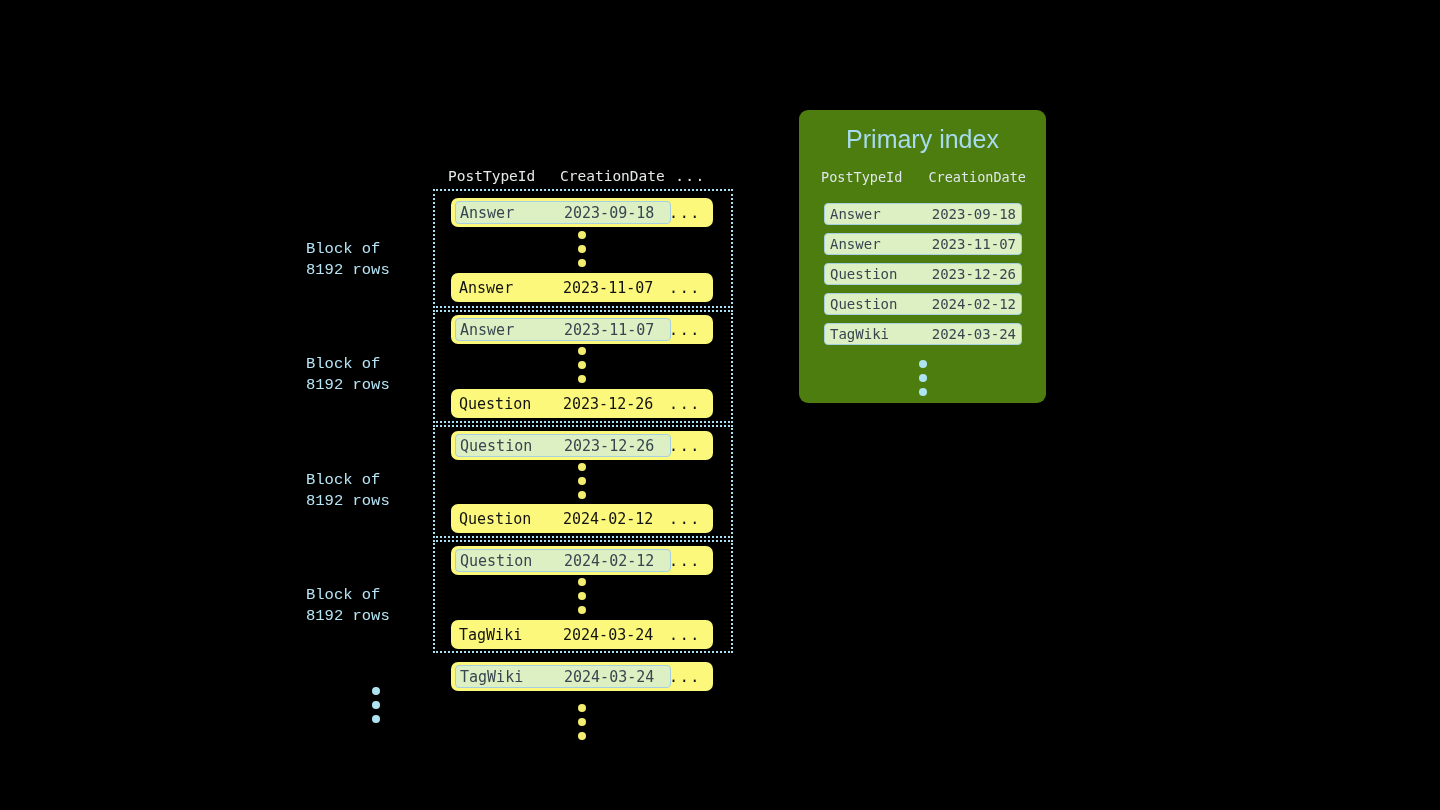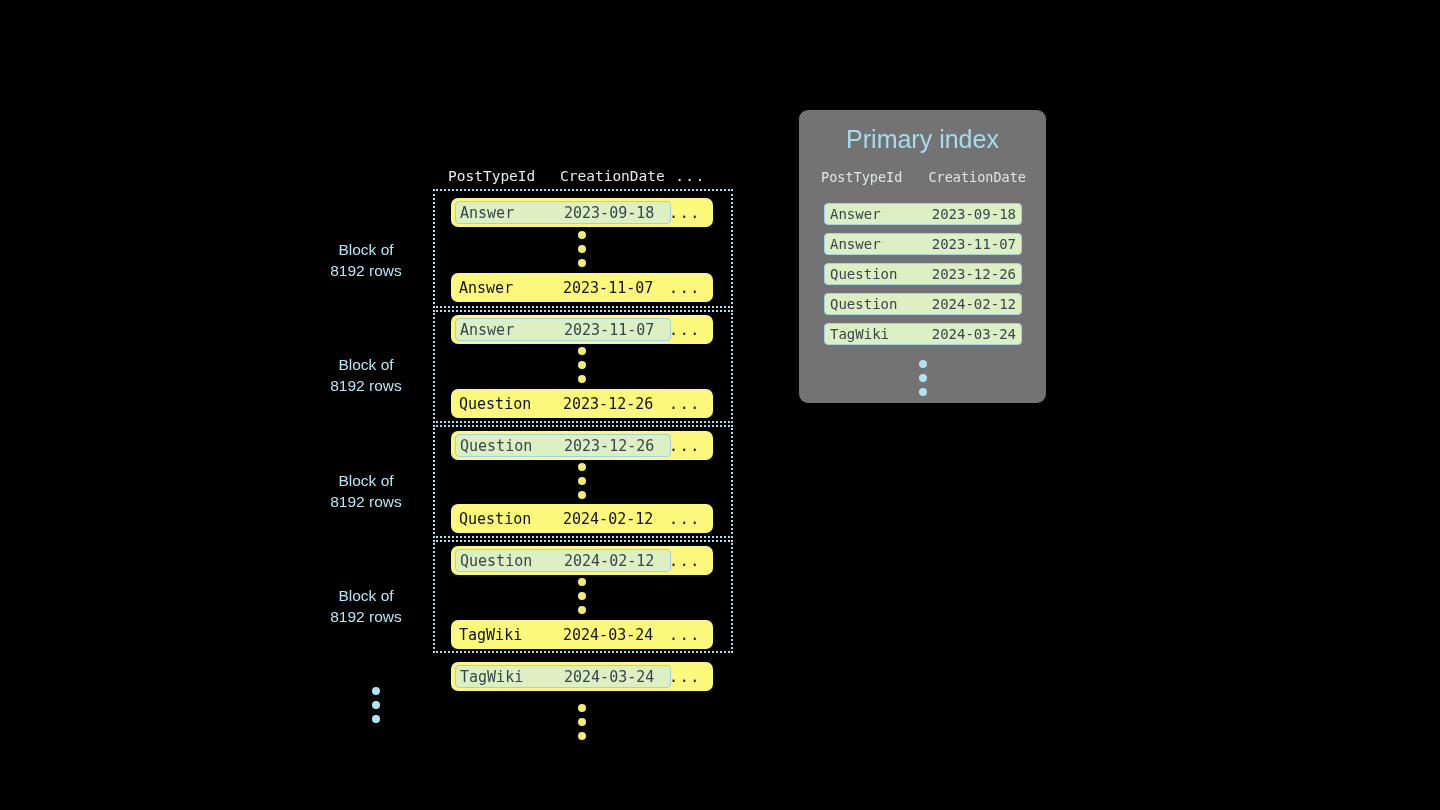--- a/index.html
+++ b/index.html
@@ -60,25 +60,25 @@
   }
   .block-1 { top: 189px;  height: 119px; }
   .block-2 { top: 310px;  height: 113px; }
   .block-3 { top: 425px;  height: 113px; }
   .block-4 { top: 540px;  height: 113px; }
 
   .block-label {
     position: absolute;
     left: 306px;
     width: 120px;
-    text-align: center;
+    text-align: left;
     color: #b7e5f5;
     font-size: 15.5px;
     line-height: 21px;
-    font-family: Liberation Sans, sans-serif;
+    font-family: Liberation Mono, monospace;
   }
   .bl-1 { top: 239px; }
   .bl-2 { top: 354px; }
   .bl-3 { top: 470px; }
   .bl-4 { top: 585px; }
 
   
   .row {
     position: absolute;
     left: 451px;
@@ -153,21 +153,21 @@
   .d-5 { left: 574px; top: 704px; }
   .d-left { left: 368px; top: 687px; }
 
   
   .index-panel {
     position: absolute;
     left: 799px;
     top: 110px;
     width: 247px;
     height: 293px;
-    background: #737373;
+    background: #4d7c0f;
     border-radius: 9px;
     box-sizing: border-box;
   }
   .index-title {
     position: absolute;
     left: 0;
     top: 15px;
     width: 100%;
     text-align: center;
     font-size: 25px;

